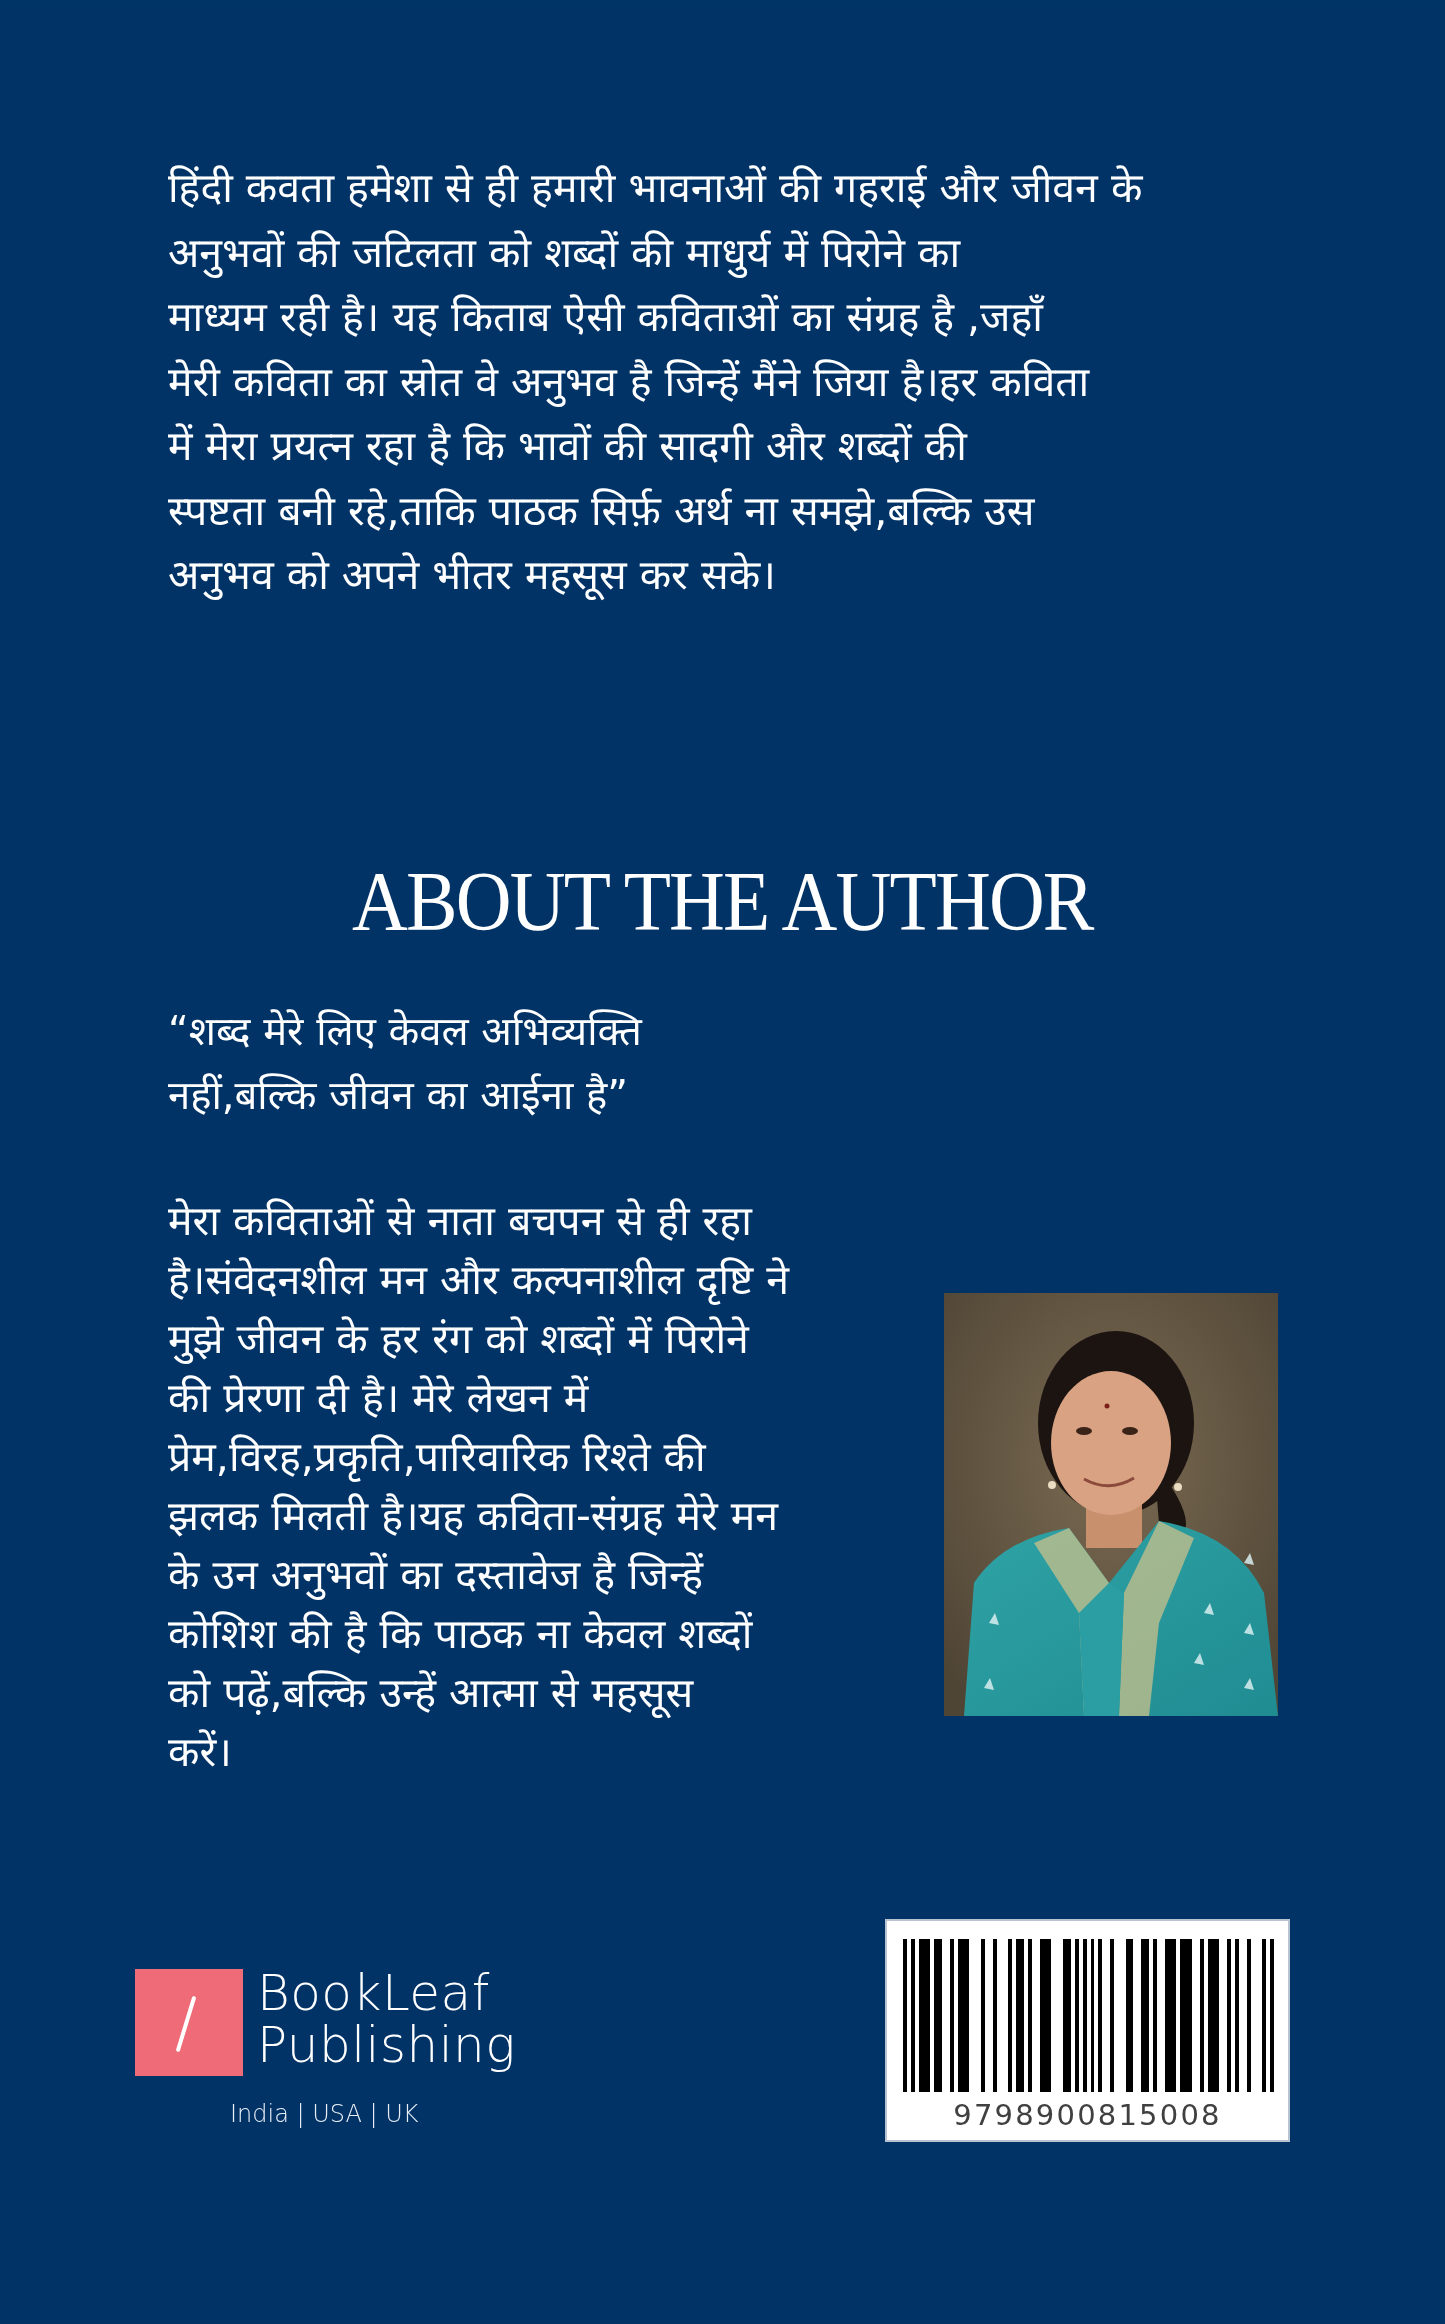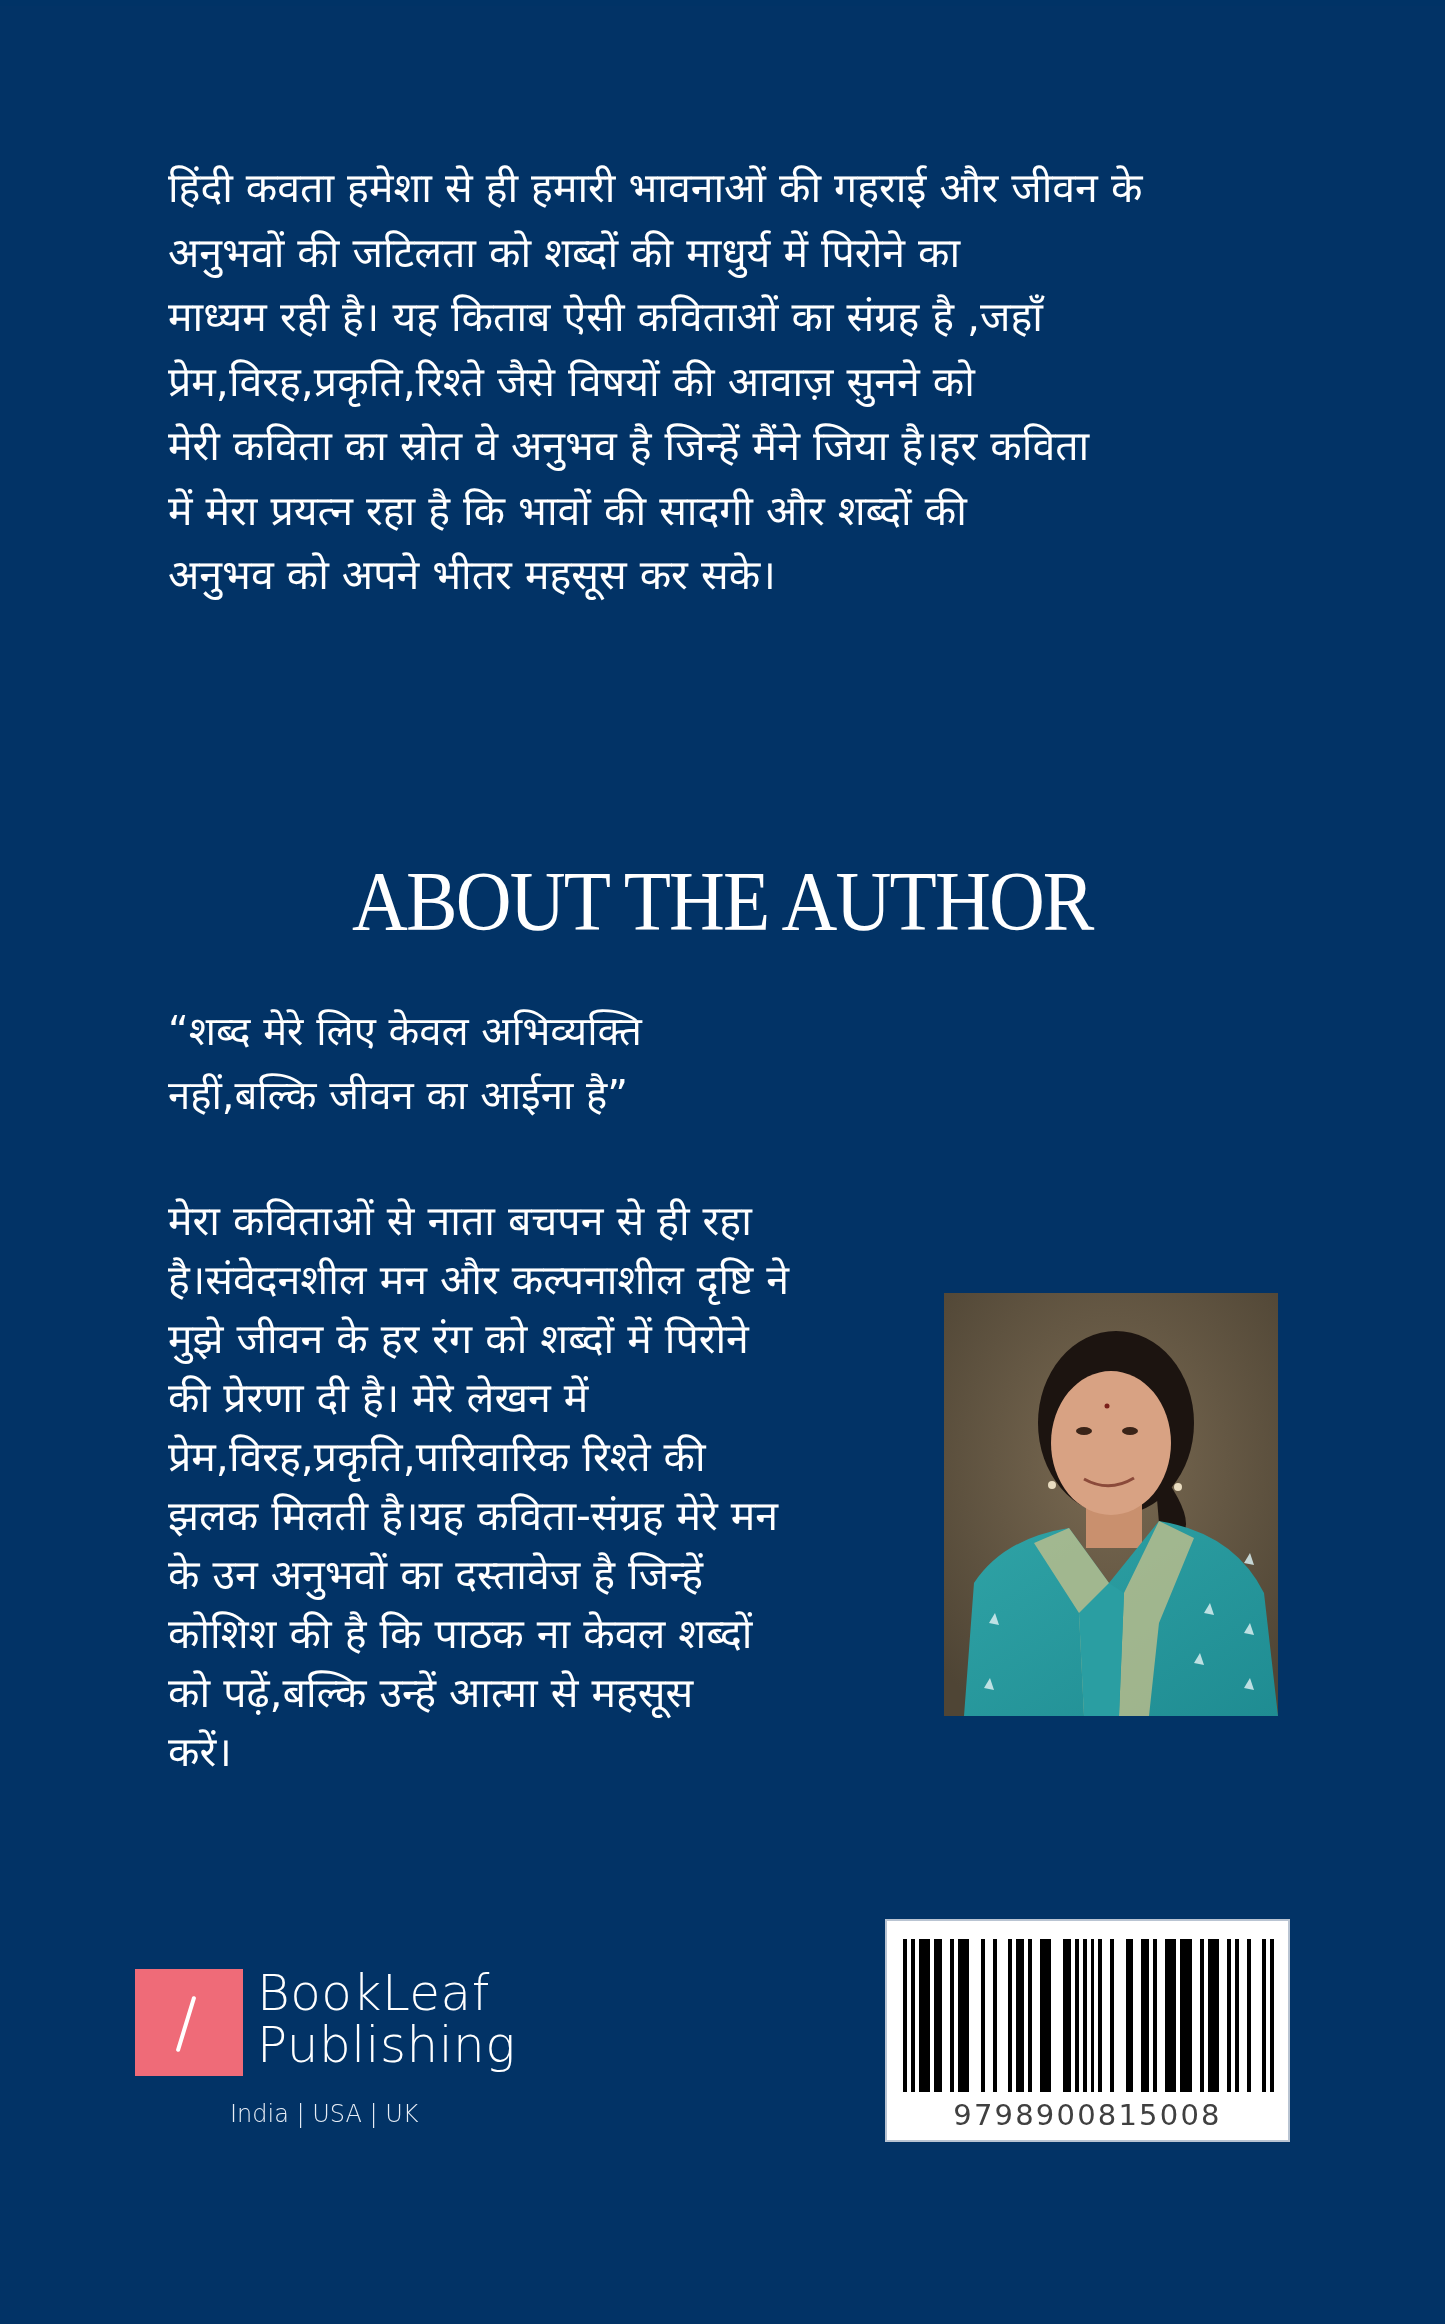--- a/index.html
+++ b/index.html
@@ -159,23 +159,23 @@
 </style>
 </head>
 <body>
 
 <div class="cover">
 
   <div class="para" id="intro">
     <span class="line">हिंदी कवता हमेशा से ही हमारी भावनाओं की गहराई और जीवन के</span>
     <span class="line">अनुभवों की जटिलता को शब्दों की माधुर्य में पिरोने का</span>
     <span class="line">माध्यम रही है। यह किताब ऐसी कविताओं का संग्रह है ,जहाँ</span>
-    <span class="line">प्रेम,विरह,प्रकृति,रिश्ते जैसे विषयों की आवाज़ सुनने को</span>
     <span class="line">मेरी कविता का स्रोत वे अनुभव है जिन्हें मैंने जिया है।हर कविता</span>
     <span class="line">में मेरा प्रयत्न रहा है कि भावों की सादगी और शब्दों की</span>
+    <span class="line">स्पष्टता बनी रहे,ताकि पाठक सिर्फ़ अर्थ ना समझे,बल्कि उस</span>
     <span class="line">अनुभव को अपने भीतर महसूस कर सके।</span>
   </div>
 
   <h2 class="heading">ABOUT THE AUTHOR</h2>
 
   <div class="para" id="quote">
     <span class="line">“शब्द मेरे लिए केवल अभिव्यक्ति</span>
     <span class="line">नहीं,बल्कि जीवन का आईना है”</span>
   </div>
 

